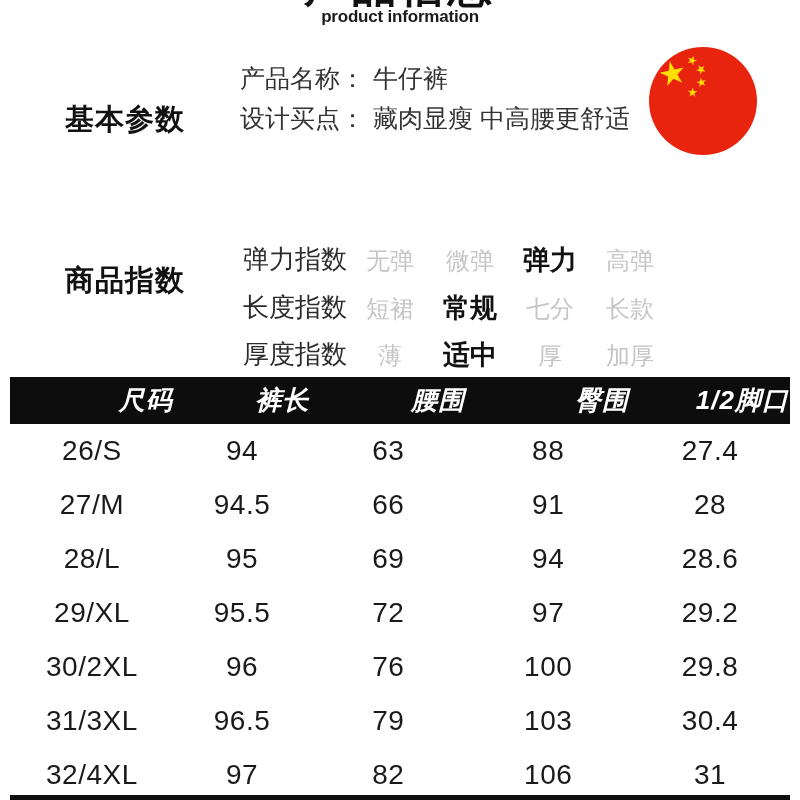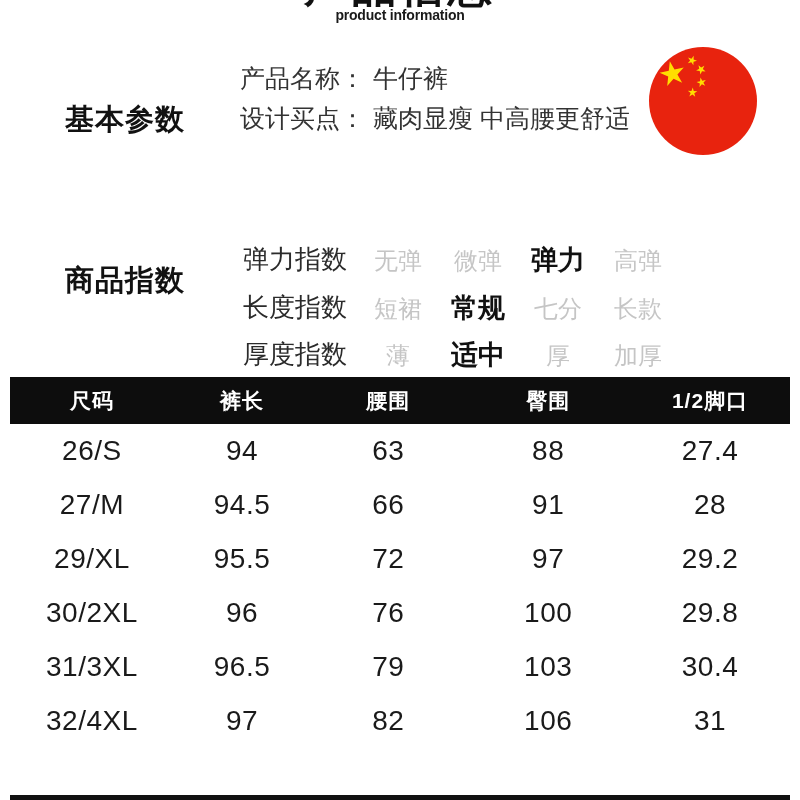--- a/index.html
+++ b/index.html
@@ -17,49 +17,49 @@
     color:var(--text);
   }
   
   .page-title{
     position:absolute;left:0;right:0;top:-36px;text-align:center;
     font-size:44px;font-weight:bold;color:#111;letter-spacing:4px;line-height:1;
     white-space:nowrap;
   }
   .page-subtitle{
     position:absolute;left:0;right:0;top:7px;text-align:center;
-    font-size:14px;font-weight:bold;color:#1a1a1a;letter-spacing:-0.2px;
+    font-size:17px;font-weight:bold;color:#1a1a1a;letter-spacing:-0.2px;
   }
   
   .flag{position:absolute;left:649px;top:47px;width:108px;height:108px;}
   .flag-bg{fill:var(--flag-red);}
   .flag-star{fill:var(--flag-yellow);}
   
   .section-label{
     position:absolute;left:65px;font-size:29px;font-weight:bold;color:#111;
     letter-spacing:1px;white-space:nowrap;
   }
   .label-basic{top:100px;}
   .label-index{top:261px;}
   
   .bp-rows{position:absolute;left:240px;top:58px;}
   .bp-row{height:40px;line-height:40px;font-size:25px;color:#333;white-space:nowrap;}
   .bp-label{margin-right:8px;}
   
   .pi-rows{position:absolute;left:243px;top:206px;width:520px;margin-top:30px;}
   .pi-row{position:relative;height:47.5px;line-height:47.5px;white-space:nowrap;}
   .pi-label{font-size:26px;color:#2b2b2b;}
-  .pi-opts{position:absolute;left:115px;top:0;}
+  .pi-opts{position:absolute;left:107px;top:0;}
   .pi-opt{display:inline-block;width:80px;text-align:center;font-size:24px;color:var(--muted);vertical-align:middle;}
   .pi-opt.sel{font-size:27px;font-weight:bold;color:#111;}
   
   .size-table-wrap{position:absolute;left:10px;top:377px;width:780px;}
   table{border-collapse:collapse;table-layout:fixed;width:100%;}
   thead tr{background:var(--bar);height:47px;}
-  th{color:#ffffff;font-size:21px;font-weight:bold;text-align:center;letter-spacing:1px;}
+  th{color:#ffffff;font-size:26px;font-weight:bold;text-align:right;letter-spacing:1px;font-style:italic;}
   tbody tr{height:54px;}
   td{font-size:28px;color:#1a1a1a;text-align:center;letter-spacing:0.5px;}
   
   .bottom-bar{position:absolute;left:10px;top:795px;width:780px;height:5px;background:#111;}
 </style>
 </head>
 <body>
 
 <div class="page-title">产品信息</div>
 <div class="page-subtitle">product information</div>
@@ -115,20 +115,27 @@
           <td>27.4</td>
         </tr>
         <tr>
           <td>27/M</td>
           <td>94.5</td>
           <td>66</td>
           <td>91</td>
           <td>28</td>
         </tr>
         <tr>
+          <td>28/L</td>
+          <td>95</td>
+          <td>69</td>
+          <td>94</td>
+          <td>28.6</td>
+        </tr>
+        <tr>
           <td>29/XL</td>
           <td>95.5</td>
           <td>72</td>
           <td>97</td>
           <td>29.2</td>
         </tr>
         <tr>
           <td>30/2XL</td>
           <td>96</td>
           <td>76</td>

